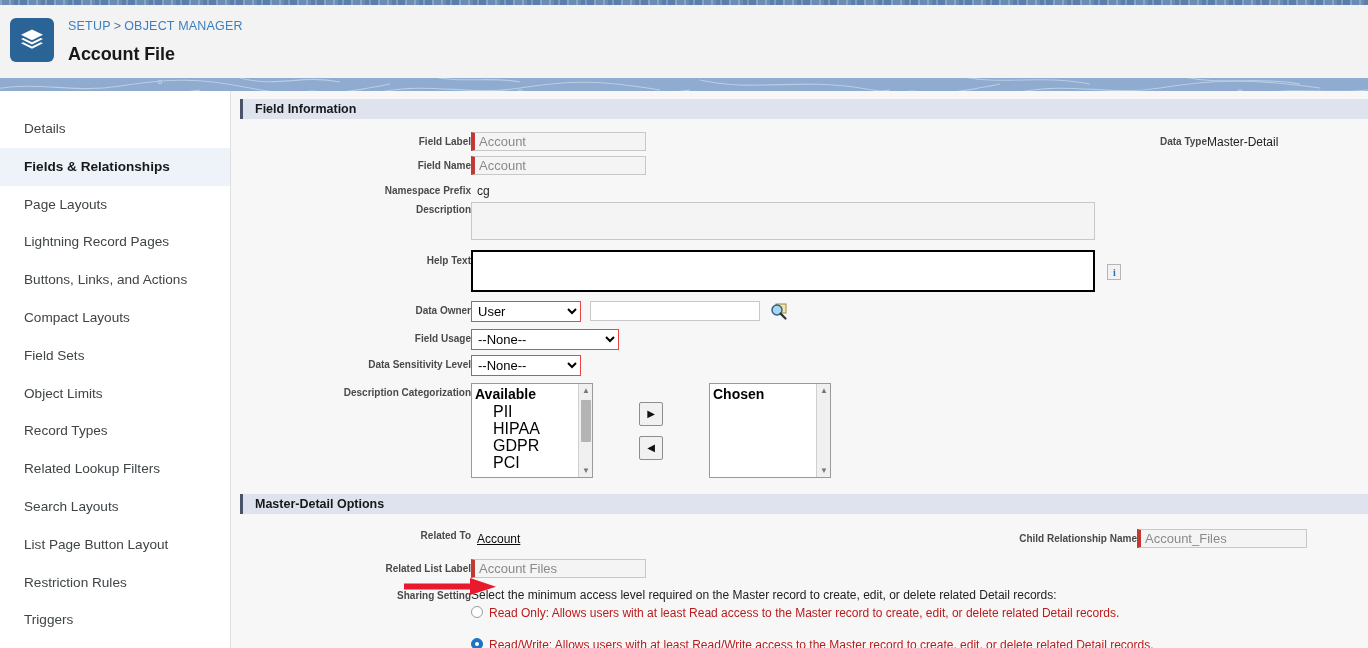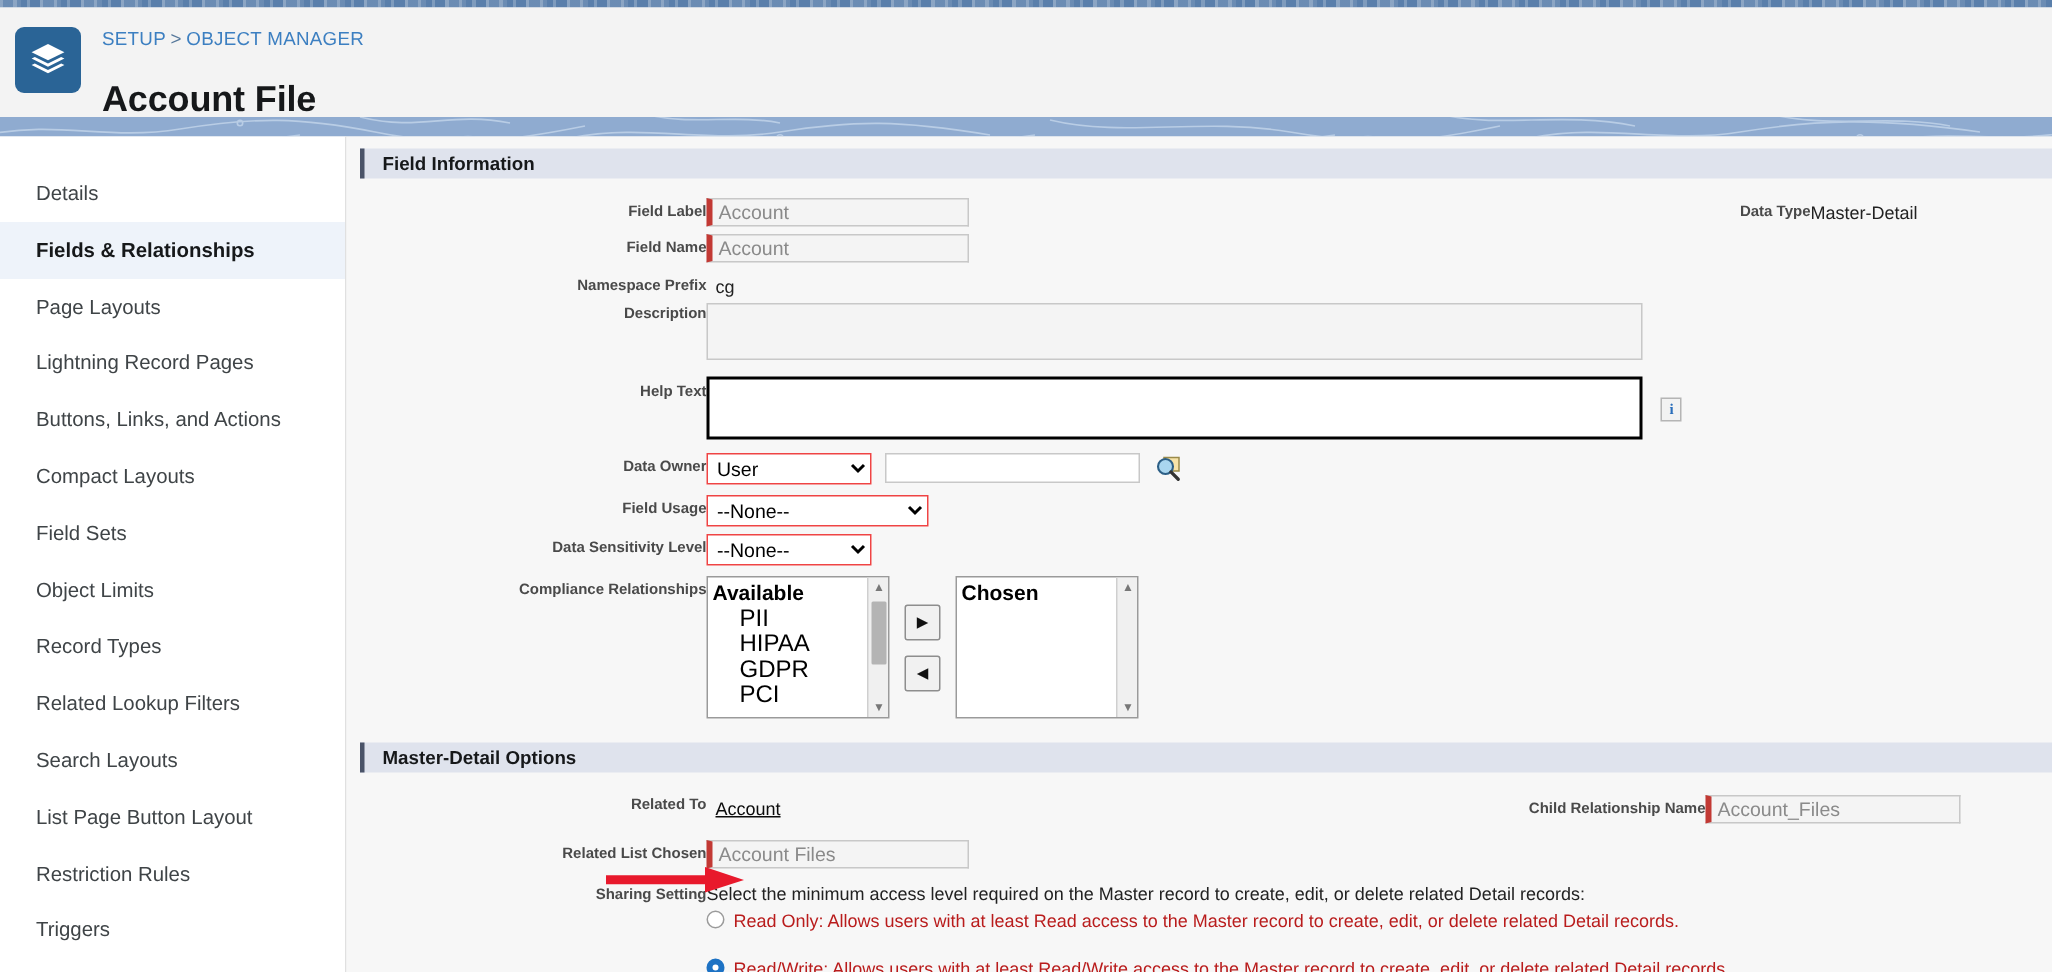--- a/index.html
+++ b/index.html
@@ -38,22 +38,22 @@
   .app-icon svg { display:block; }
 
   .header-text { margin-left:14px; padding-top:4px; }
   .breadcrumb {
     font-size:12.5px; letter-spacing:.2px; color:#3c7fc1;
     line-height:16px; white-space:nowrap;
   }
   .breadcrumb a { color:#3c7fc1; text-decoration:none; cursor:pointer; }
   .breadcrumb .sep { color:#56789b; margin:0 3px; }
   .page-title {
-    font-size:24px; font-weight:bold; color:#16181a;
-    line-height:28px; margin-top:19px; letter-spacing:-0.1px;
+    font-size:18px; font-weight:bold; color:#16181a;
+    line-height:28px; margin-top:6px; letter-spacing:-0.1px;
   }
 
   
   .topo-band {
     position:absolute; left:0; top:78px; width:1368px; height:13px;
     background:#8fabd0; overflow:hidden;
   }
   .topo-band svg { position:absolute; left:0; top:-6px; }
 
   
@@ -126,21 +126,21 @@
     text-align:center; line-height:15px;
     font-size:10px; font-weight:bold; color:#2a6ebb;
     font-family:"Liberation Serif", serif; cursor:pointer;
     vertical-align:middle;
   }
 
   
   .lookup-ico { display:inline-block; width:18px; height:17px; cursor:pointer; vertical-align:middle; }
 
   
-  .ms-wrap { display:flex; align-items:flex-end; }
+  .ms-wrap { display:flex; align-items:flex-end;gap:36px; }
   .ms-box {
     width:122px; height:95px; border:1px solid #9a9a9a; background:#fff;
     overflow:hidden; position:relative; cursor:pointer;
   }
   .ms-inner { padding:2px 0 0 3px; }
   .ms-head { font-size:14px; font-weight:bold; color:#000; line-height:17px; }
   .ms-opt { font-size:16px; color:#000; line-height:17px; padding-left:18px; }
   .ms-scroll {
     position:absolute; right:0; top:0; width:14px; height:100%;
     background:#f0f0f0; border-left:1px solid #cfcfcf;
@@ -338,21 +338,21 @@
         <td style="padding-top:5px">
           <select class="sel" style="width:110px">
             <option>--None--</option>
           </select>
         </td>
         <td></td>
             <td></td>
       </tr>
 
       <tr>
-        <td class="lbl" style="padding-top:11px">Compliance Relationships</td>
+        <td class="lbl" style="padding-top:11px">Description Categorization</td>
         <td style="padding-top:7px">
           <div class="ms-wrap">
 
             <div class="ms-box">
               <div class="ms-inner">
                 <div class="ms-head">Available</div>
                 <div class="ms-opt">PII</div>
                 <div class="ms-opt">HIPAA</div>
                 <div class="ms-opt">GDPR</div>
                 <div class="ms-opt">PCI</div>
@@ -404,21 +404,21 @@
         <td style="padding-top:15px; padding-left:6px">
           <span class="link-underline">Account</span>
         </td>
         <td class="lbl" style="padding-top:19px">Child Relationship Name</td>
         <td style="padding-top:15px">
           <input class="txt req" style="width: 170px;" value="Account_Files">
         </td>
       </tr>
 
       <tr>
-        <td class="lbl" style="padding-top:15px">Related List Chosen</td>
+        <td class="lbl" style="padding-top:15px">Related List Label</td>
         <td style="padding-top:11px">
           <input class="txt req" style="width: 175px;" value="Account Files">
         </td>
         <td></td>
             <td></td>
       </tr>
 
       <tr>
         <td class="lbl" style="padding-top:12px">Sharing Setting</td>
         <td colspan="3" style="padding-top:10px">

